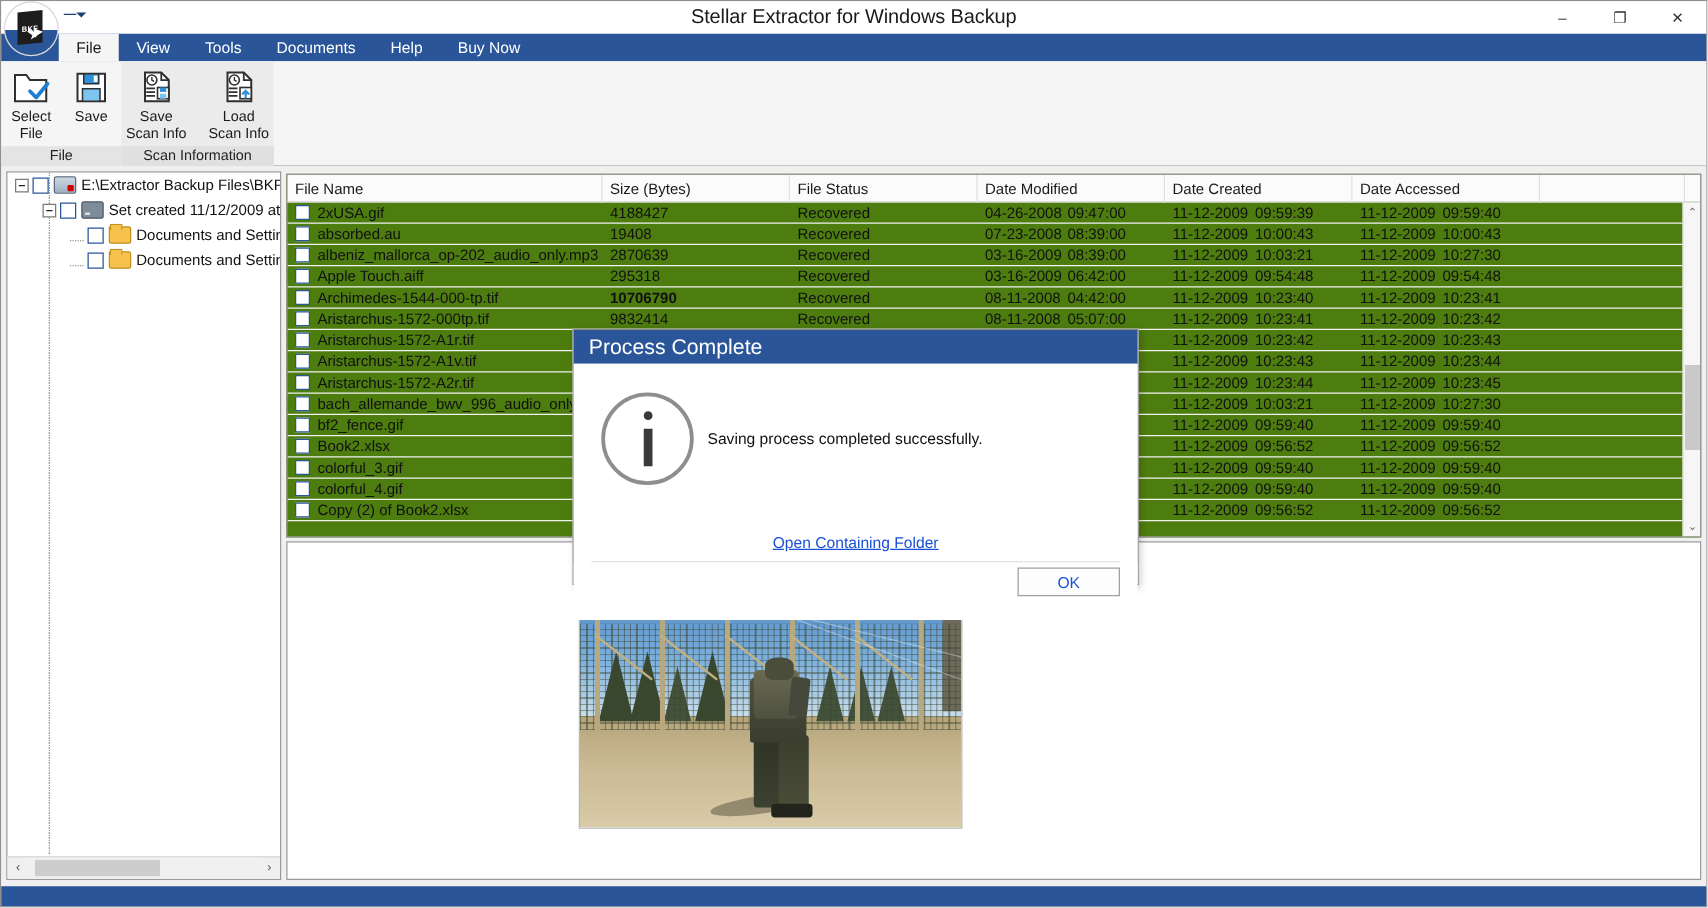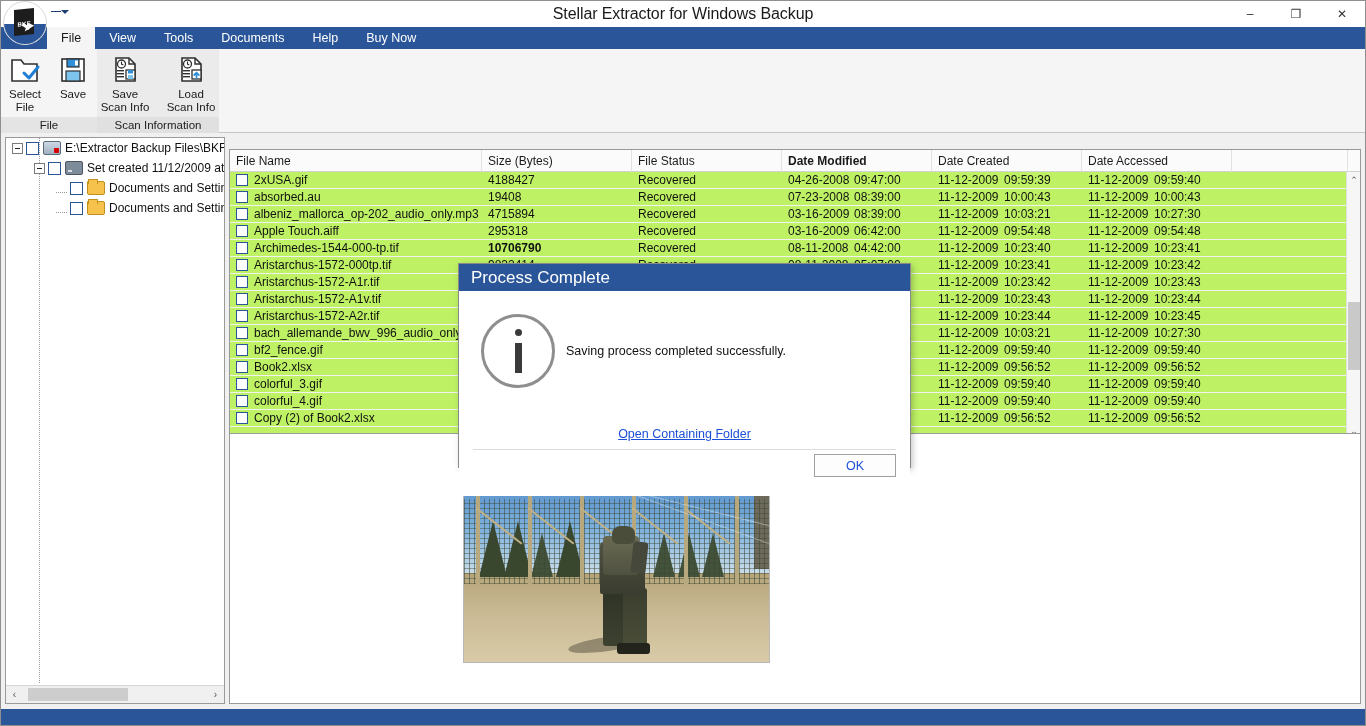--- a/index.html
+++ b/index.html
@@ -206,23 +206,23 @@
     background: #f0f0f0; border-top: 1px solid #d6d6d6;
     display: flex; align-items: center;
   }
   .hs-arrow { width: 17px; height: 17px; display: flex; align-items: center; justify-content: center;
               font-size: 10px; color: #555; }
   .hs-track { flex: 1; height: 17px; position: relative; background: #f0f0f0; }
   .hs-thumb { position: absolute; left: 5px; top: 2px; width: 100px; height: 13px; background: #cdcdcd; }
 
   
   .listpanel {
-    position: absolute; left: 228px; top: 16px;
+    position: absolute; left: 228px; top: 6px;
     width: 1132px; height: 291px;
-    background: #bef264;
+    background: #4d7c0f;
     border: 1px solid #9a9a9a;
   }
   .lheader {
     position: relative; height: 22px;
     background: #fbfbfb; border-bottom: 1px solid #d2d2d2;
     display: flex;
   }
   .lhcell {
     font-size: 12px; color: #1a1a1a;
     display: flex; align-items: center;
@@ -524,21 +524,21 @@
         </div>
         <div class="hs-arrow">›</div>
       </div>
     </div>
 
     <div class="listpanel">
       <div class="lheader" id="list-header">
           <div class="lhcell" style="width: 252px;">File Name</div>
           <div class="lhcell" style="width: 150px;">Size (Bytes)</div>
           <div class="lhcell" style="width: 150px;">File Status</div>
-          <div class="lhcell" style="width: 150px; font-weight: bold;">Date Modified</div>
+          <div class="lhcell" style="width: 150px;">Date Modified</div>
           <div class="lhcell" style="width: 150px;">Date Created</div>
           <div class="lhcell" style="width: 150px;">Date Accessed</div>
           <div class="lhcell" style="width: 116px;"></div>
         </div>
       <div class="lbody" id="list-body">
           <div class="lrow">
             <div class="lcell name" style="width: 252px;">
               <div class="fcheck"></div>
               <span>2xUSA.gif</span>
             </div>
@@ -575,21 +575,21 @@
             <div class="lcell dcell" style="width: 150px;">
               <span class="d">11-12-2009</span>
               <span>10:00:43</span>
             </div>
           </div>
           <div class="lrow">
             <div class="lcell name" style="width: 252px;">
               <div class="fcheck"></div>
               <span>albeniz_mallorca_op-202_audio_only.mp3</span>
             </div>
-            <div class="lcell" style="width: 150px;">4715894</div>
+            <div class="lcell" style="width: 150px;">2870639</div>
             <div class="lcell" style="width: 150px;">Recovered</div>
             <div class="lcell dcell" style="width: 150px;">
               <span class="d">03-16-2009</span>
               <span>08:39:00</span>
             </div>
             <div class="lcell dcell" style="width: 150px;">
               <span class="d">11-12-2009</span>
               <span>10:03:21</span>
             </div>
             <div class="lcell dcell" style="width: 150px;">

